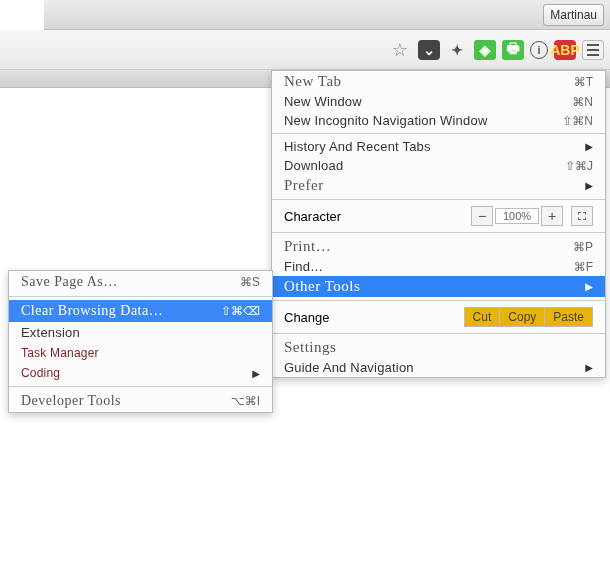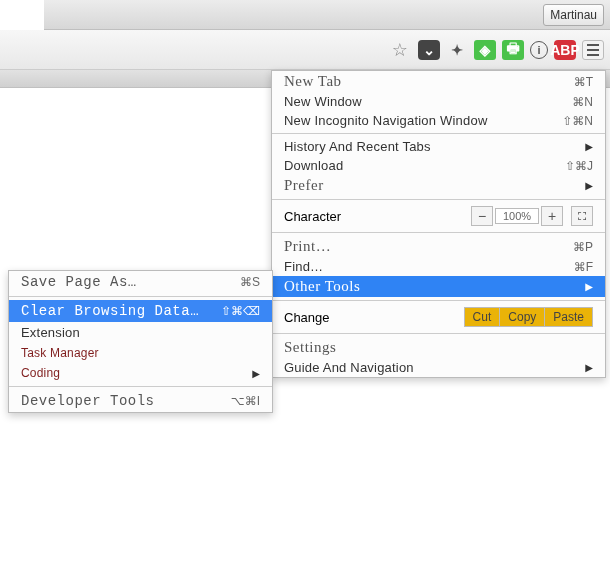--- a/index.html
+++ b/index.html
@@ -43,21 +43,21 @@
   .omnibox-fade {
     flex: 1 1 auto;
   }
   .star-icon { font-size: 18px; color: #888; margin-right: 4px; }
   .ext-icon { width: 22px; height: 20px; display:flex; align-items:center; justify-content:center; border-radius:3px; font-size:14px; font-weight:bold;}
   .pocket { background:#444; color:#fff; border-radius:4px; }
   .evernote { color:#555; }
   .green-diamond { background:#4ac24a; color:#fff; transform: rotate(0deg); border-radius:3px;}
   .printer { background:#4ac24a; color:#fff; border-radius:3px;}
   .info-icon { border:1.5px solid #555; color:#555; border-radius: 50%; width:18px; height:18px; font-size:11px; }
-  .abp { background:#d6303a; color:#ffffff; border-radius:4px; }
+  .abp { background:#d6303a; color:#fde047; border-radius:4px; }
   .hamburger { display:flex; flex-direction:column; gap:3px; justify-content:center; align-items:center; width:22px; height:20px; border:1px solid #bbb; border-radius:3px; background:#f3f3f3;}
   .hamburger span { display:block; width:12px; height:2px; background:#555; }
 
   .tab-strip {
     height: 18px;
     background: linear-gradient(#e2e2e2, #d0d0d0);
     border-bottom: 1px solid #c0c0c0;
   }
 
   
@@ -109,21 +109,21 @@
   .submenu {
     position:absolute;
     top: 270px;
     left: 8px;
     width: 265px;
     background:#fcfcfc;
     border:1px solid #bbb;
     box-shadow: 0 3px 8px rgba(0,0,0,0.2);
   }
   .submenu .menu-row { padding: 3px 12px; font-size: 13px; }
-  .submenu .menu-row.big .label { font-family: Liberation Mono, monospace; font-size:14px; color:#555; }
+  .submenu .menu-row.big .label { font-family: Liberation Serif, serif; font-size:14px; color:#555; }
   .submenu .menu-row.sel { background:#3a87f5; }
   .submenu .menu-row.sel .label, .submenu .menu-row.sel .shortcut { color:#fff; }
   .submenu .small .label { font-size:12px; color:#7f1d1d; }
 </style>
 </head>
 <body>
 
 <div class="top-bar">
   <button class="profile-btn">Martinau</button>
 </div>

